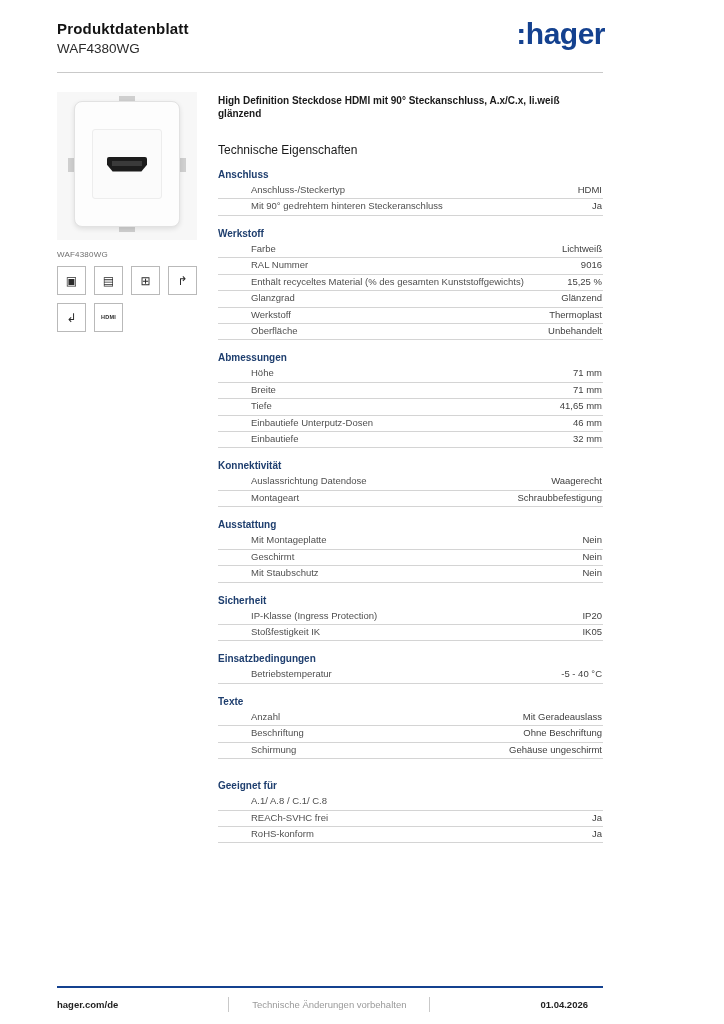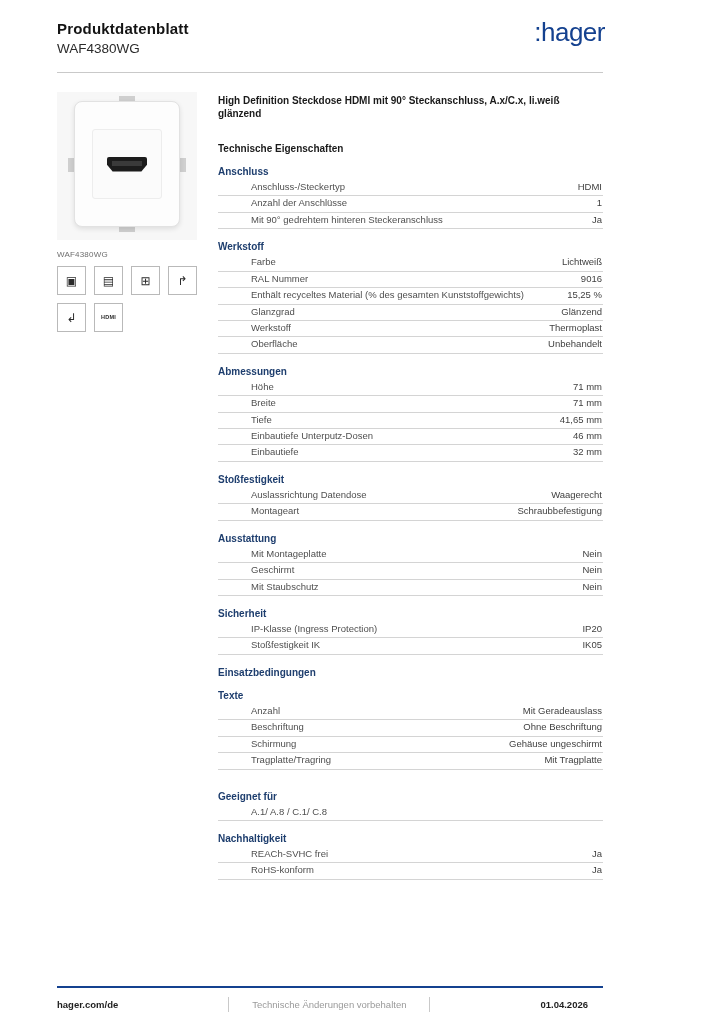--- a/index.html
+++ b/index.html
@@ -9,21 +9,21 @@
     font-family:"Liberation Sans", sans-serif;
     color:#4a4a4a;
     position:relative;
   }
   .page { position:relative; width:660px; height:1024px; background:#fff; overflow:hidden; }
 
   
   .header { position:absolute; top:20px; left:57px; right:55px; display:flex; justify-content:space-between; align-items:flex-start; }
   .doc-title { font-size:15px; font-weight:bold; color:#141414; letter-spacing:0.2px; }
   .doc-code  { font-size:13.5px; color:#2b2b2b; margin-top:4px; }
-  .logo { font-size:26px; font-weight:normal; color:var(--brand-blue,#14418f); line-height:0.95; letter-spacing:-0.5px; }
+  .logo { font-size:30px; font-weight:bold; color:var(--brand-blue,#14418f); line-height:0.95; letter-spacing:-0.5px; }
   .header-rule { position:absolute; top:72px; left:57px; right:57px; height:1px; background:var(--rule-gray,#c9c9c9); }
 
   
   .content { position:absolute; top:92px; left:57px; right:57px; display:flex; align-items:flex-start; }
   .left-col { width:140px; flex-shrink:0; }
   .main-col { flex:1; margin-left:21px; }
 
   
   .product-image { position:relative; width:140px; height:148px; background:#f7f7f7; }
   .plate { position:absolute; left:17px; top:9px; width:106px; height:126px; background:#fdfdfd; border:1px solid #e2e2e2; border-radius:8px; box-shadow:0 2px 5px rgba(0,0,0,0.10); display:flex; align-items:center; justify-content:center; }
@@ -39,21 +39,21 @@
   .image-caption { font-size:8px; color:#6e6e6e; margin-top:10px; letter-spacing:0.2px; }
 
   
   .icon-grid { display:flex; flex-wrap:wrap; gap:8px; width:140px; margin-top:7px; }
   .icon-box { width:29px; height:29px; border:1px solid #b9b9b9; background:#fff; display:flex; align-items:center; justify-content:center; color:#2b2b2b; }
   .icon-box .glyph { font-size:12px; line-height:1; }
   .icon-box .glyph.small { font-size:5.5px; font-weight:bold; letter-spacing:0.2px; }
 
   
   .product-title { font-size:10px; font-weight:bold; color:#1a1a1a; margin-top:3px; line-height:1.25; }
-  .tech-heading  { font-size:10px; font-weight:bold; color:#1a1a1a; margin-top:23px; }
+  .tech-heading  { font-size:12px; font-weight:normal; color:#1a1a1a; margin-top:23px; }
 
   .spec-sections { margin-top:2px; }
   .spec-section { margin-top:0; }
   .spec-heading { font-size:10px; font-weight:bold; color:var(--heading-navy,#1e3e6e); margin:12px 0 3px; }
   .spec-section.extra-gap .spec-heading { margin-top:21px; }
   .spec-row { display:flex; justify-content:space-between; align-items:baseline; border-bottom:1px solid #d4d4d4; padding:2px 1px 2.5px 1px; font-size:9.5px; line-height:1.15; }
   .spec-label { color:#4f4f4f; padding-right:10px;margin-left:32px; }
   .spec-value { color:#3f3f3f; text-align:right; white-space:nowrap; }
 
   
@@ -118,24 +118,20 @@
       <div class="product-title">High Definition Steckdose HDMI mit 90° Steckanschluss, A.x/C.x, li.weiß glänzend</div>
       <div class="tech-heading">Technische Eigenschaften</div>
       <div class="spec-sections">
           <section class="spec-section">
             <h3 class="spec-heading">Anschluss</h3>
             <div class="spec-row">
               <span class="spec-label">Anschluss-/Steckertyp</span>
               <span class="spec-value">HDMI</span>
             </div>
             <div class="spec-row">
-              <span class="spec-label">Anzahl der Anschlüsse</span>
-              <span class="spec-value">1</span>
-            </div>
-            <div class="spec-row">
               <span class="spec-label">Mit 90° gedrehtem hinteren Steckeranschluss</span>
               <span class="spec-value">Ja</span>
             </div>
           </section>
           <section class="spec-section">
             <h3 class="spec-heading">Werkstoff</h3>
             <div class="spec-row">
               <span class="spec-label">Farbe</span>
               <span class="spec-value">Lichtweiß</span>
             </div>
@@ -177,21 +173,21 @@
             <div class="spec-row">
               <span class="spec-label">Einbautiefe Unterputz-Dosen</span>
               <span class="spec-value">46 mm</span>
             </div>
             <div class="spec-row">
               <span class="spec-label">Einbautiefe</span>
               <span class="spec-value">32 mm</span>
             </div>
           </section>
           <section class="spec-section">
-            <h3 class="spec-heading">Stoßfestigkeit</h3>
+            <h3 class="spec-heading">Konnektivität</h3>
             <div class="spec-row">
               <span class="spec-label">Auslassrichtung Datendose</span>
               <span class="spec-value">Waagerecht</span>
             </div>
             <div class="spec-row">
               <span class="spec-label">Montageart</span>
               <span class="spec-value">Schraubbefestigung</span>
             </div>
           </section>
           <section class="spec-section">
@@ -215,49 +211,48 @@
               <span class="spec-label">IP-Klasse (Ingress Protection)</span>
               <span class="spec-value">IP20</span>
             </div>
             <div class="spec-row">
               <span class="spec-label">Stoßfestigkeit IK</span>
               <span class="spec-value">IK05</span>
             </div>
           </section>
           <section class="spec-section">
             <h3 class="spec-heading">Einsatzbedingungen</h3>
+            <div class="spec-row">
+              <span class="spec-label">Betriebstemperatur</span>
+              <span class="spec-value">-5 - 40 °C</span>
+            </div>
           </section>
           <section class="spec-section">
             <h3 class="spec-heading">Texte</h3>
             <div class="spec-row">
               <span class="spec-label">Anzahl</span>
               <span class="spec-value">Mit Geradeauslass</span>
             </div>
             <div class="spec-row">
               <span class="spec-label">Beschriftung</span>
               <span class="spec-value">Ohne Beschriftung</span>
             </div>
             <div class="spec-row">
               <span class="spec-label">Schirmung</span>
               <span class="spec-value">Gehäuse ungeschirmt</span>
             </div>
-            <div class="spec-row">
-              <span class="spec-label">Tragplatte/Tragring</span>
-              <span class="spec-value">Mit Tragplatte</span>
-            </div>
           </section>
           <section class="spec-section extra-gap">
             <h3 class="spec-heading">Geeignet für</h3>
             <div class="spec-row">
               <span class="spec-label">A.1/ A.8 / C.1/ C.8</span>
               <span class="spec-value"></span>
             </div>
           </section>
           <section class="spec-section">
-            <h3 class="spec-heading">Nachhaltigkeit</h3>
             <div class="spec-row">
               <span class="spec-label">REACh-SVHC frei</span>
               <span class="spec-value">Ja</span>
             </div>
             <div class="spec-row">
               <span class="spec-label">RoHS-konform</span>
               <span class="spec-value">Ja</span>
             </div>
           </section>
         </div>

